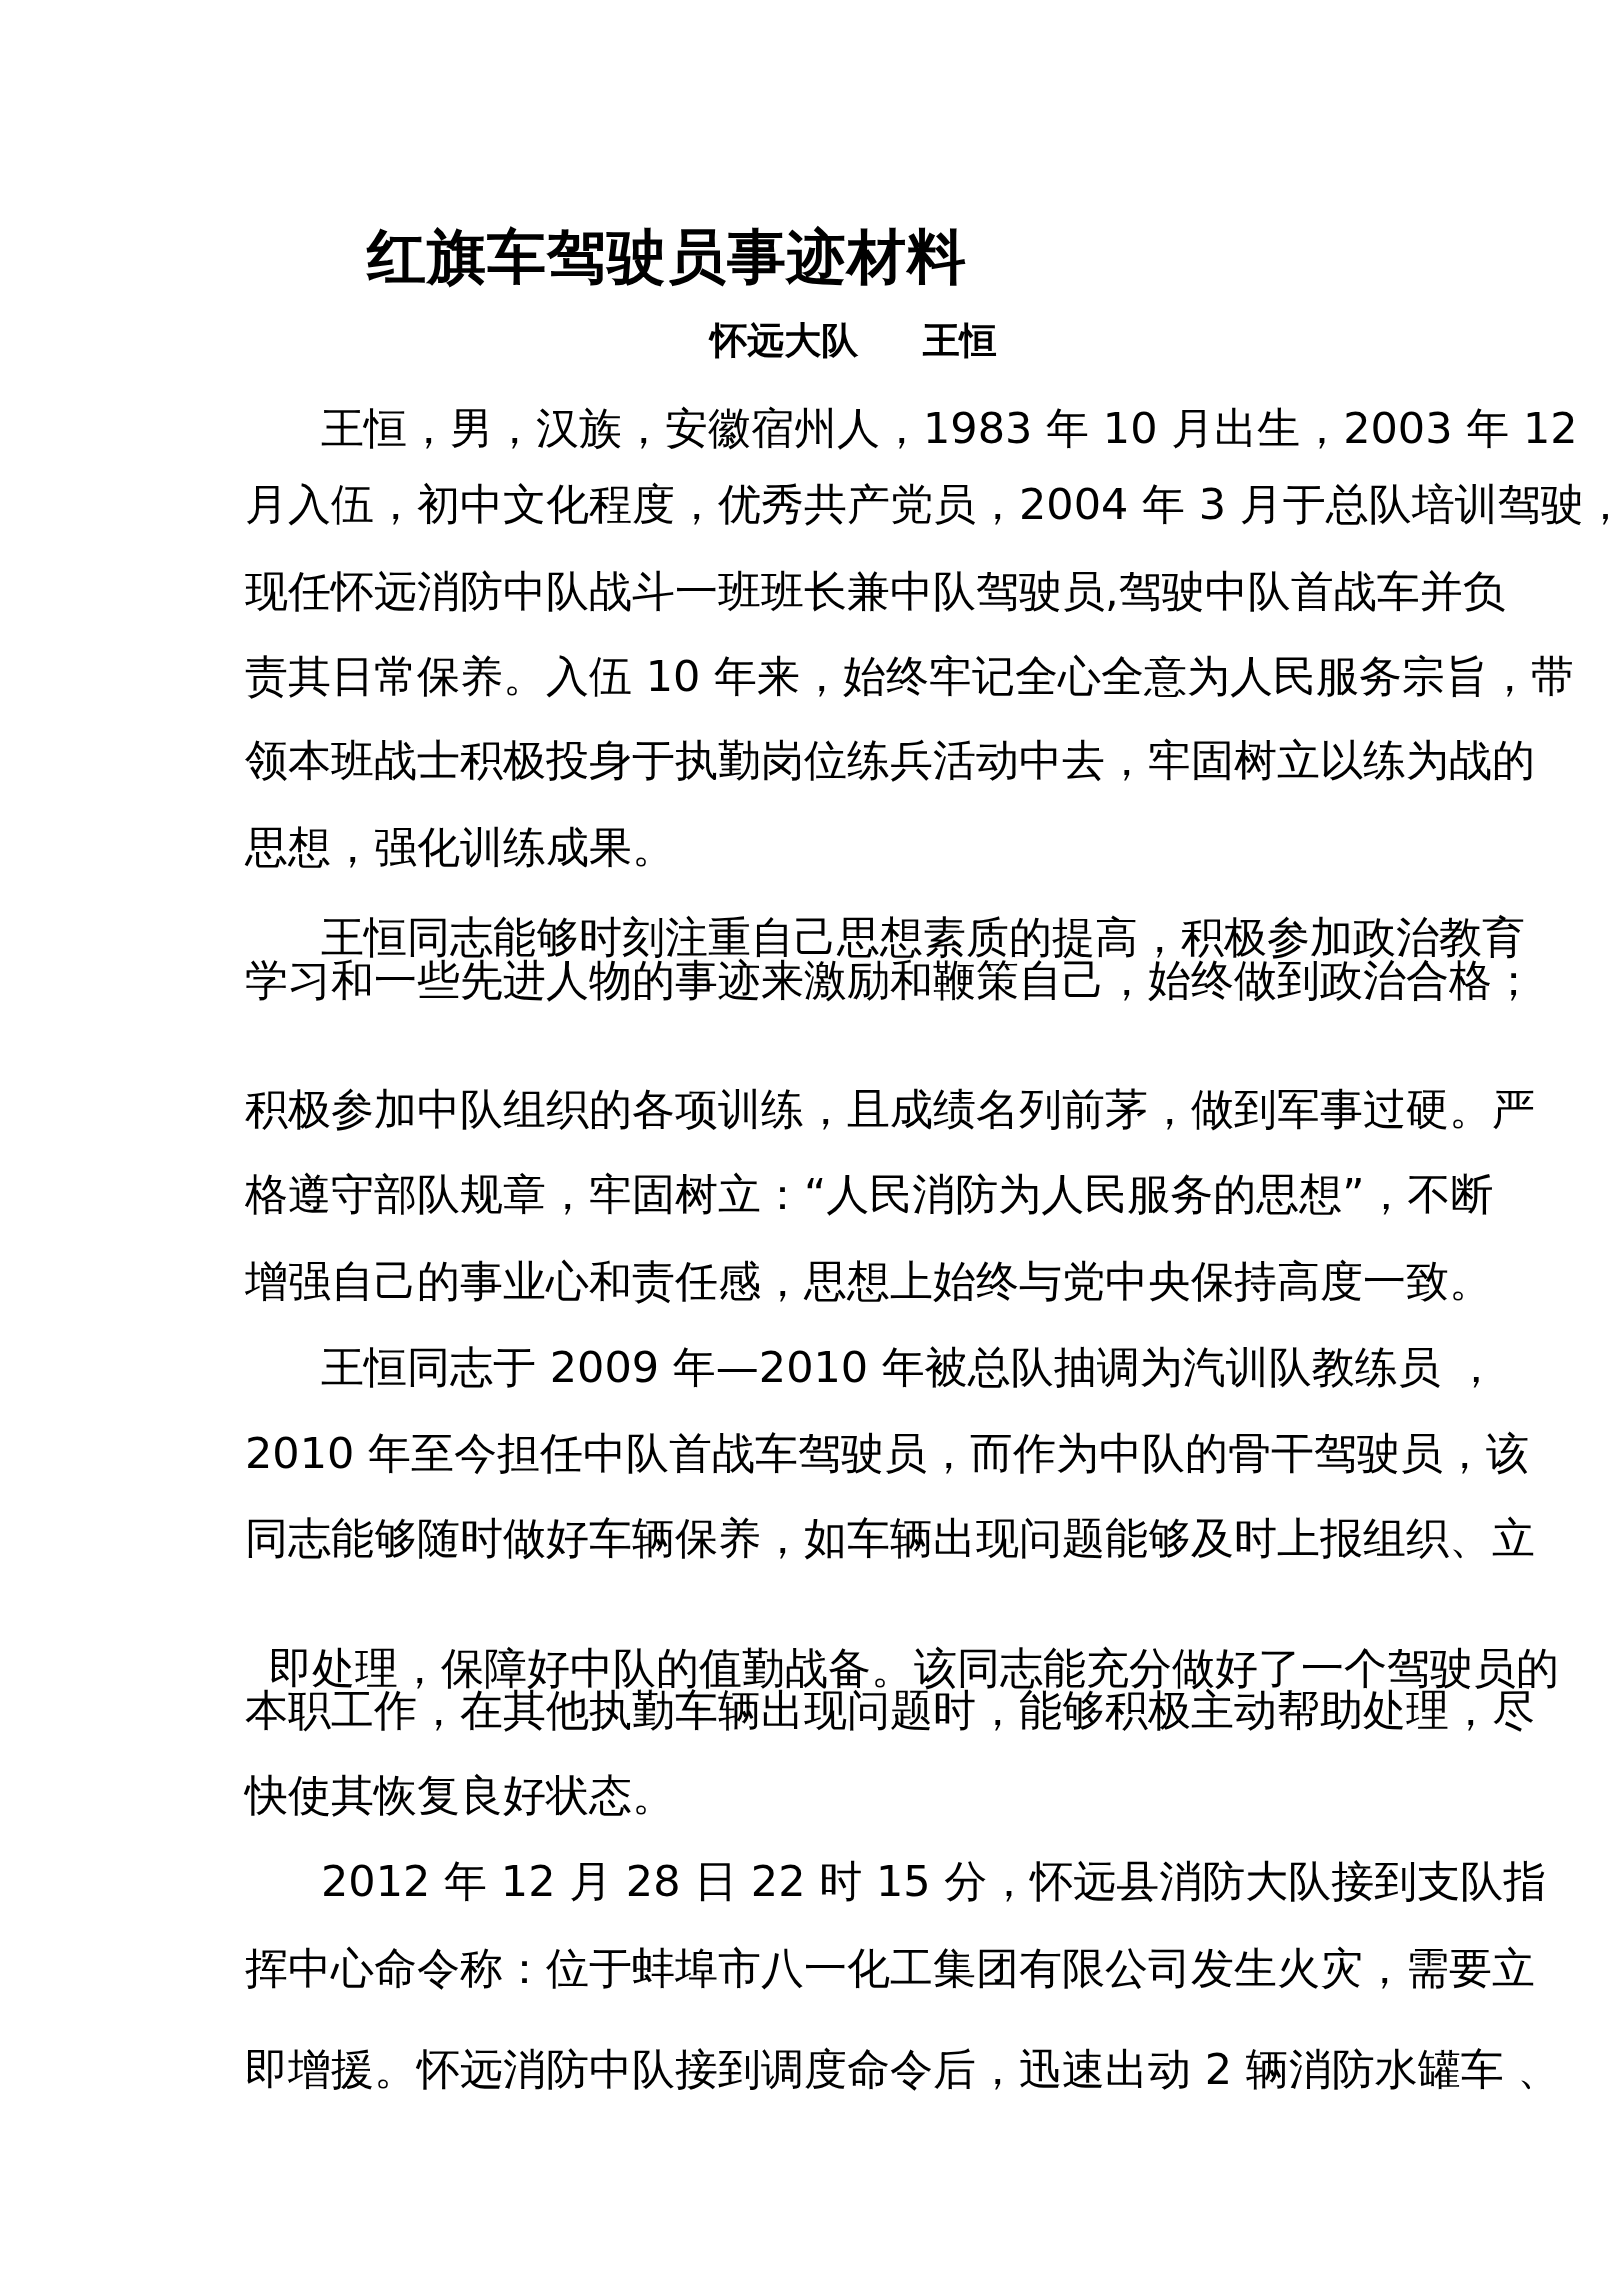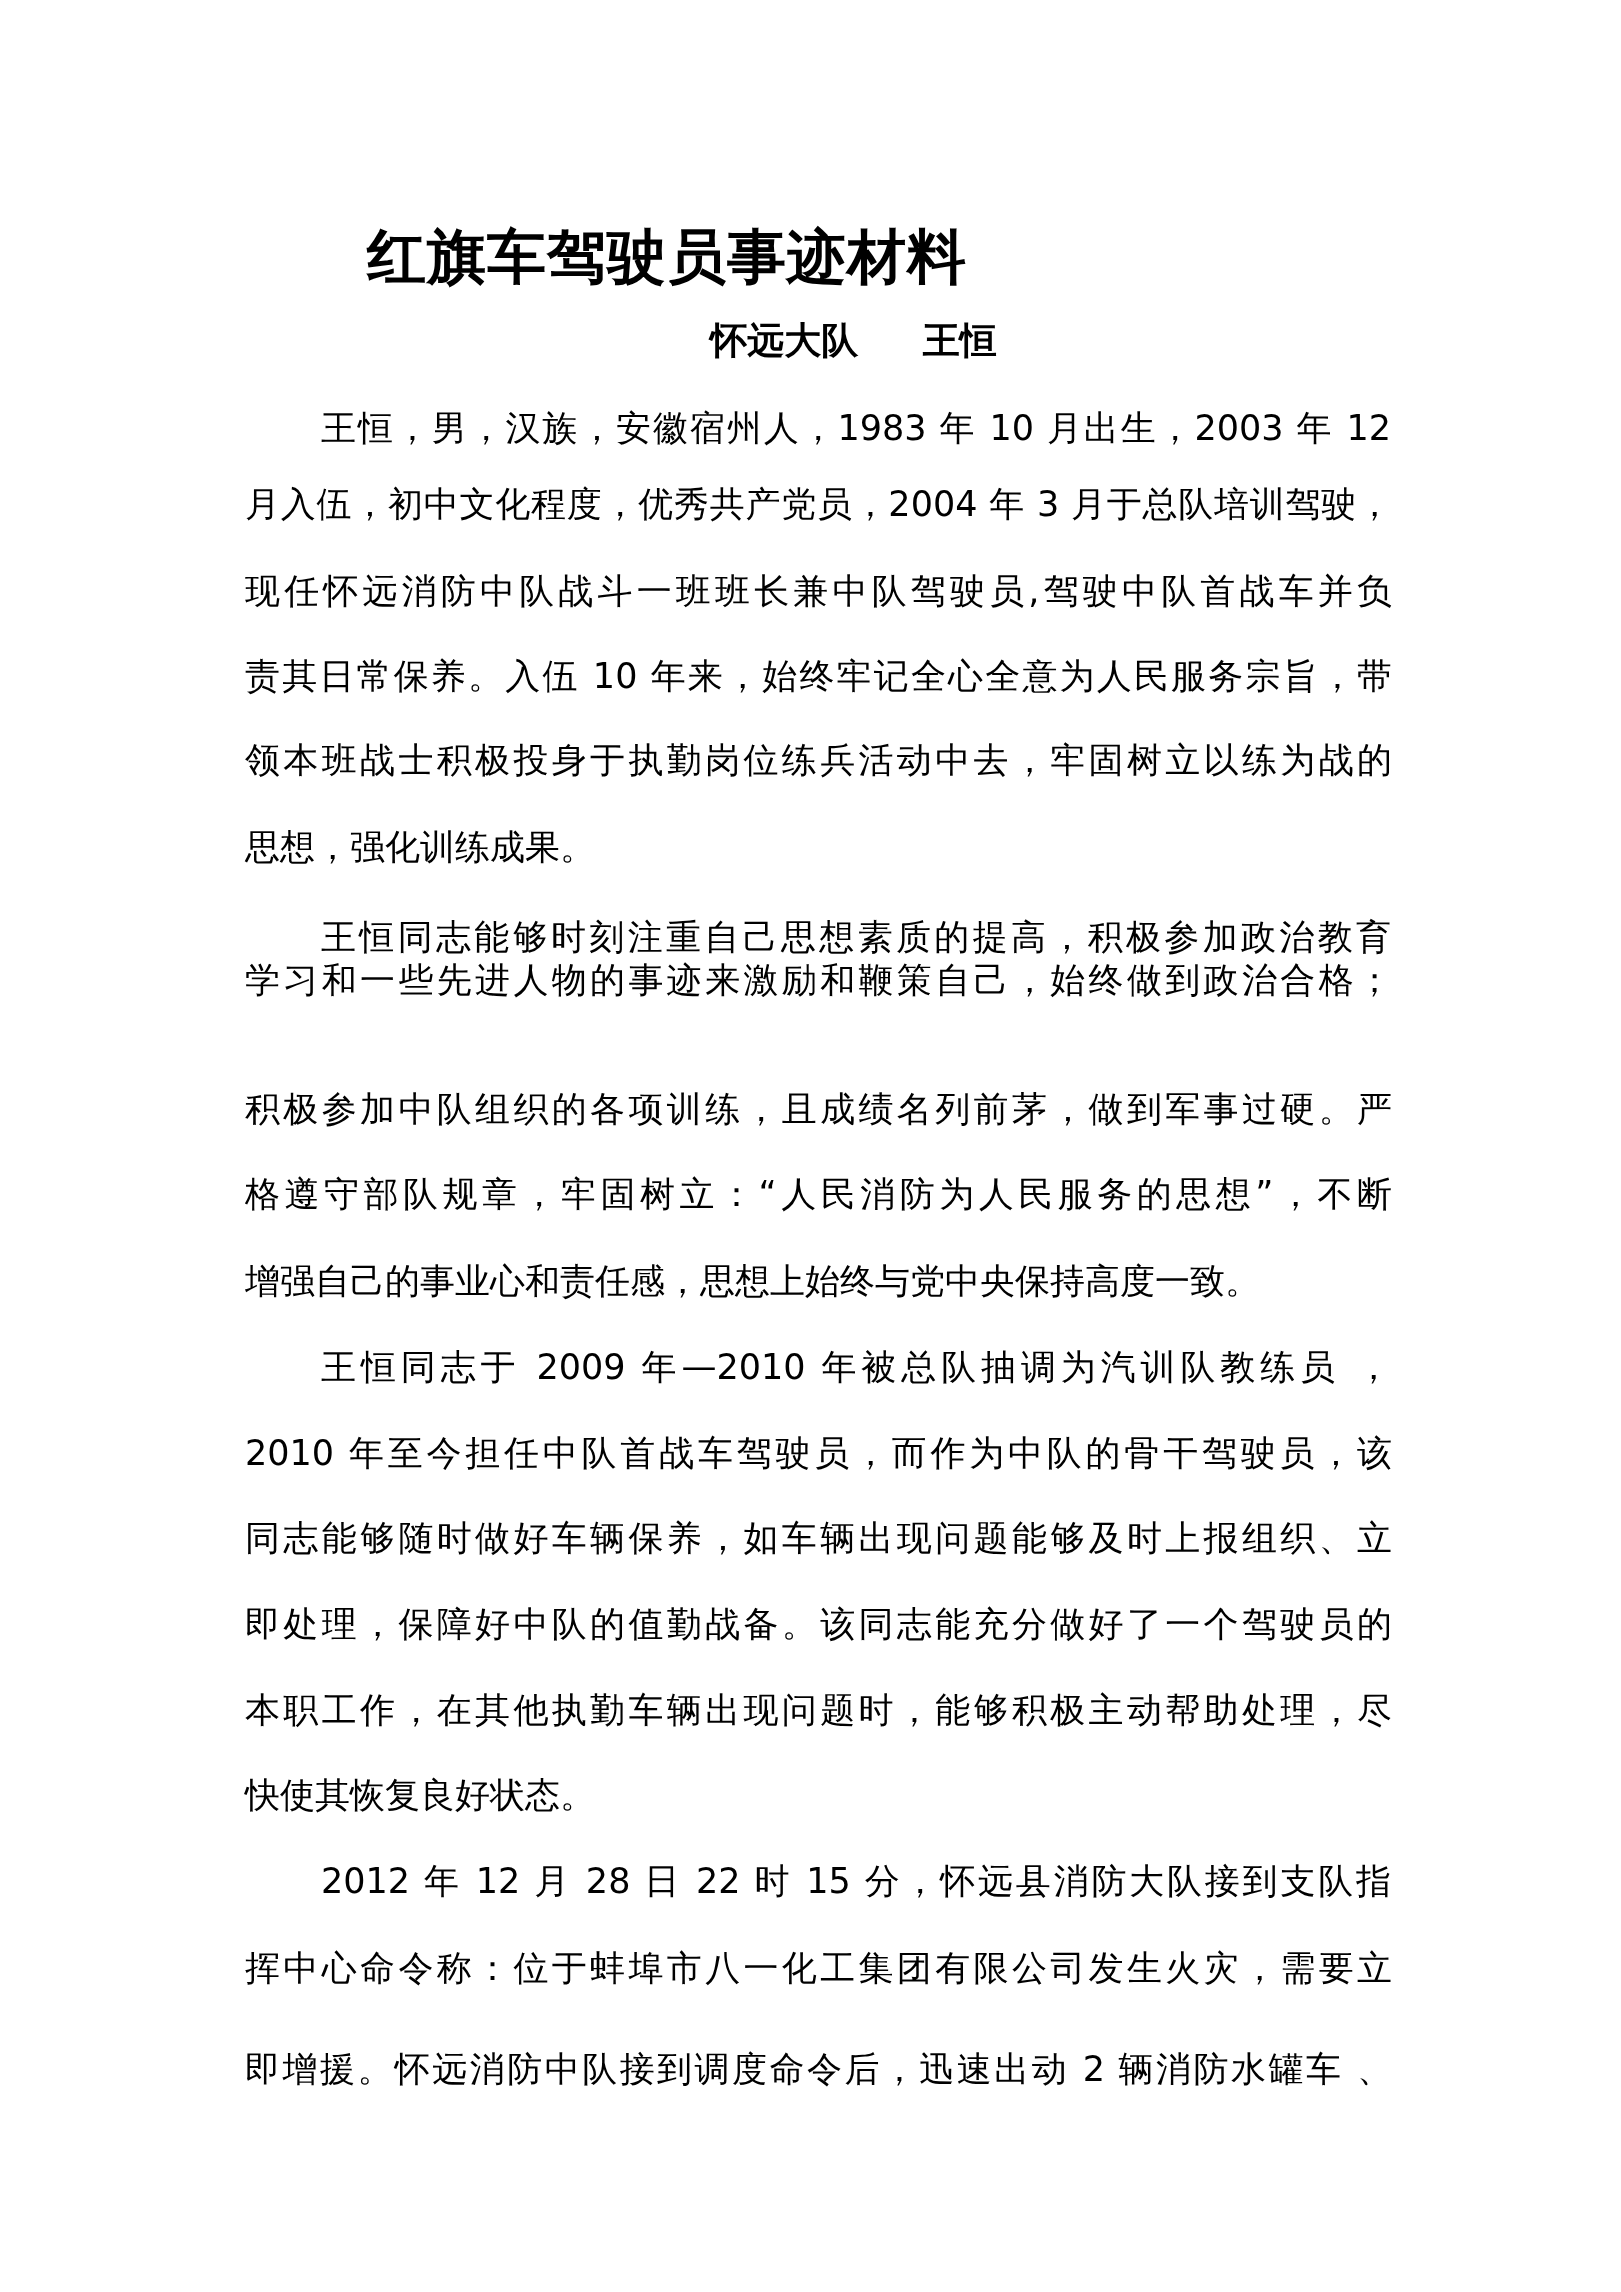--- a/index.html
+++ b/index.html
@@ -42,21 +42,21 @@
       font-size: 37px;
       font-weight: bold;
       line-height: 49px;
       white-space: pre;
       padding-left: 43px;
     }
     .line {
       position: absolute;
       left: 245px;
       width: 1147px;
-      font-size: 35px;
+      font-size: 43px;
       line-height: 49px;
       white-space: nowrap;
       text-align: justify;
       text-align-last: justify;
     }
     .line.indent {
       left: 321px;
       width: 1070px;
     }
     .line.last {
@@ -85,21 +85,21 @@
     <div class="line" style="top:956px;">学习和一些先进人物的事迹来激励和鞭策自己，始终做到政治合格；</div>
     <div class="line" style="top:1085px;">积极参加中队组织的各项训练，且成绩名列前茅，做到军事过硬。严</div>
     <div class="line" style="top:1170px;">格遵守部队规章，牢固树立：“人民消防为人民服务的思想”，不断</div>
     <div class="line last" style="top:1257px;">增强自己的事业心和责任感，思想上始终与党中央保持高度一致。</div>
   </div>
 
   <div>
     <div class="line indent" style="top:1343px;">王恒同志于 2009 年—2010 年被总队抽调为汽训队教练员 ，</div>
     <div class="line" style="top:1429px;">2010 年至今担任中队首战车驾驶员，而作为中队的骨干驾驶员，该</div>
     <div class="line" style="top:1514px;">同志能够随时做好车辆保养，如车辆出现问题能够及时上报组织、立</div>
-    <div class="line" style="top:1600px;">即处理，保障好中队的值勤战备。该同志能充分做好了一个驾驶员的</div>
+    <div class="line" style="top:1644px;margin-left:24px;">即处理，保障好中队的值勤战备。该同志能充分做好了一个驾驶员的</div>
     <div class="line" style="top:1686px;">本职工作，在其他执勤车辆出现问题时，能够积极主动帮助处理，尽</div>
     <div class="line last" style="top:1771px;">快使其恢复良好状态。</div>
   </div>
 
   <div>
     <div class="line indent" style="top:1857px;">2012 年 12 月 28 日 22 时 15 分，怀远县消防大队接到支队指</div>
     <div class="line" style="top:1944px;">挥中心命令称：位于蚌埠市八一化工集团有限公司发生火灾，需要立</div>
     <div class="line" style="top:2029px;margin-top:16px;">即增援。怀远消防中队接到调度命令后，迅速出动 2 辆消防水罐车 、</div>
   </div>
 

